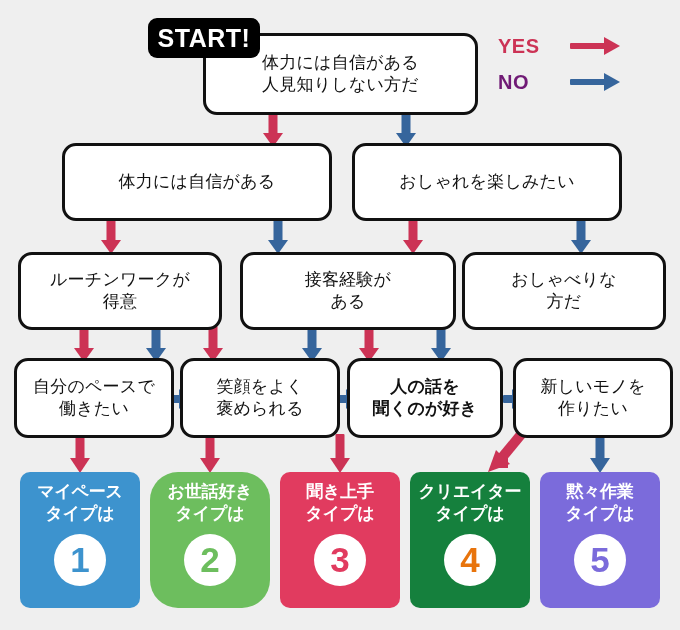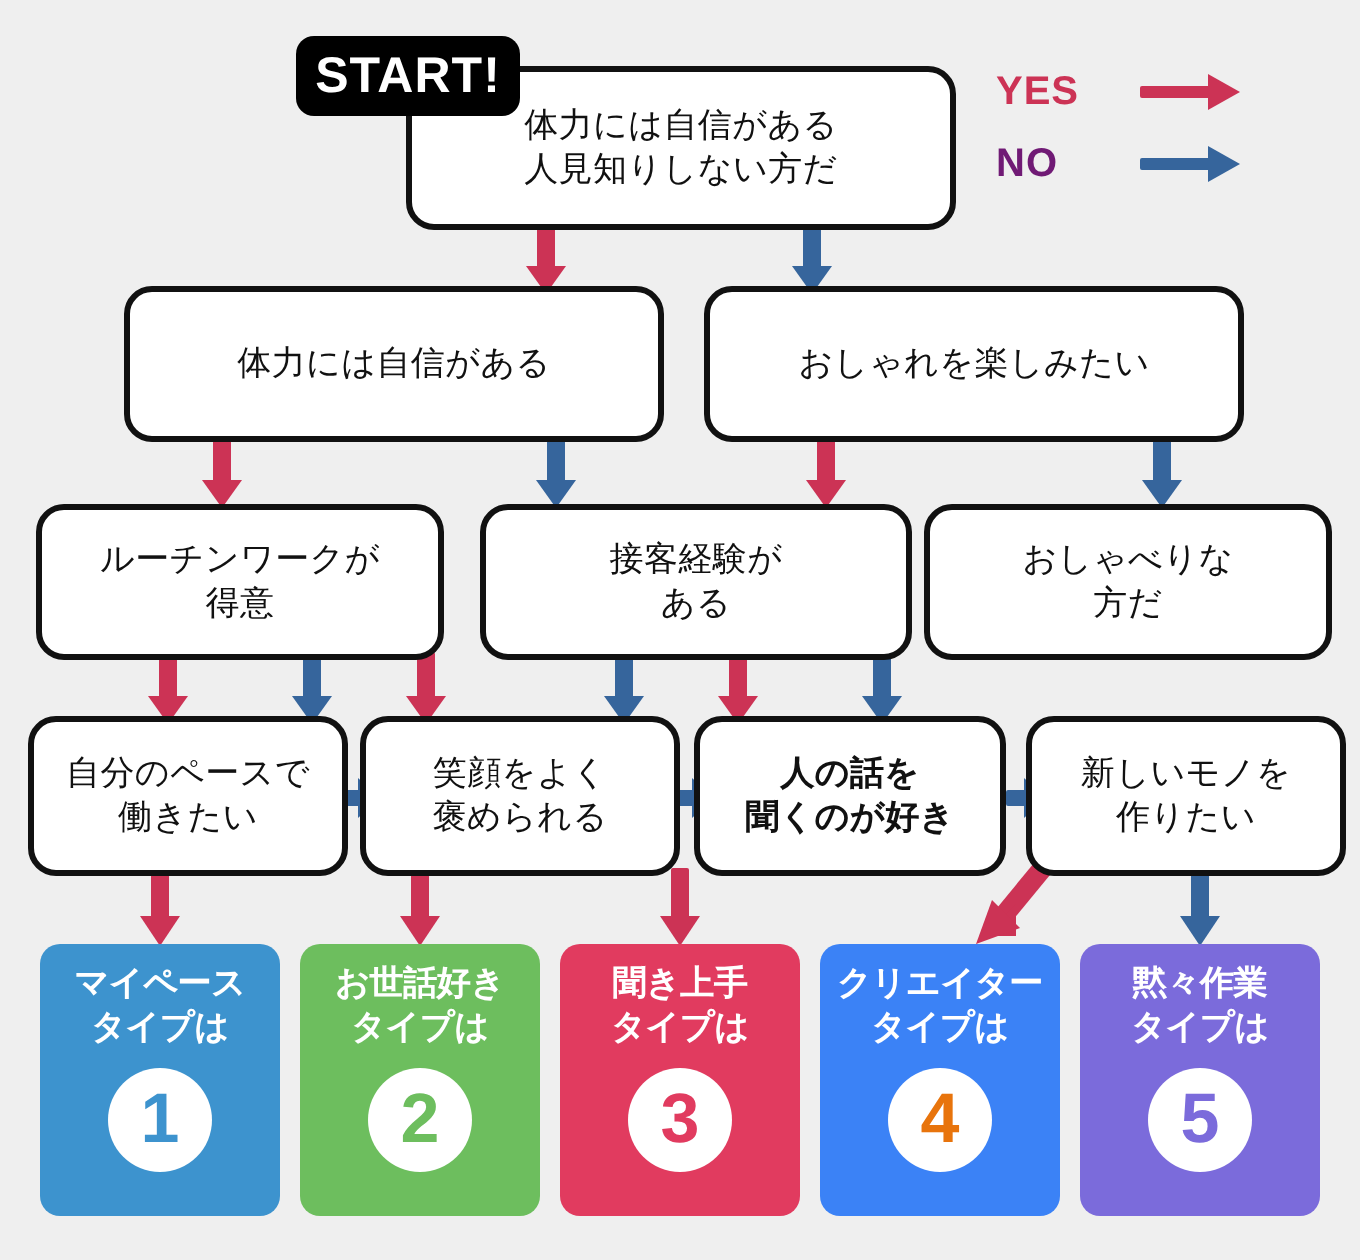--- a/index.html
+++ b/index.html
@@ -272,31 +272,31 @@
       <polygon points="18,54 38,34 38,50 24,50" fill="#cc3355"></polygon>
       <polygon points="18,54 40,46 26,32" fill="#cc3355"></polygon>
     </svg>
   </div>
 
   <div class="result" style="left:20px;top:472px;width:120px;height:136px;background:#3d93ce;">
     <span class="rtxt">マイペース
 タイプは</span>
     <span class="numcircle" style="color:#3d93ce;">1</span>
   </div>
-  <div class="result" style="left:150px;top:472px;width:120px;height:136px;background:#6dbe5e;">
+  <div class="result" style="left:150px;top:472px;width:120px;height:136px;background:#6dbe5e;border-radius:28px;">
     <span class="rtxt">お世話好き
 タイプは</span>
     <span class="numcircle" style="color:#6dbe5e;">2</span>
   </div>
   <div class="result" style="left:280px;top:472px;width:120px;height:136px;background:#e13b5f;">
     <span class="rtxt">聞き上手
 タイプは</span>
     <span class="numcircle" style="color:#e13b5f;">3</span>
   </div>
-  <div class="result" style="left:410px;top:472px;width:120px;height:136px;background:#3b82f6;">
+  <div class="result" style="left:410px;top:472px;width:120px;height:136px;background:#15803d;">
     <span class="rtxt">クリエイター
 タイプは</span>
     <span class="numcircle" style="color:#e8740c;">4</span>
   </div>
   <div class="result" style="left:540px;top:472px;width:120px;height:136px;background:#7b6bdb;">
     <span class="rtxt">黙々作業
 タイプは</span>
     <span class="numcircle" style="color:#7b6bdb;">5</span>
   </div>
 

